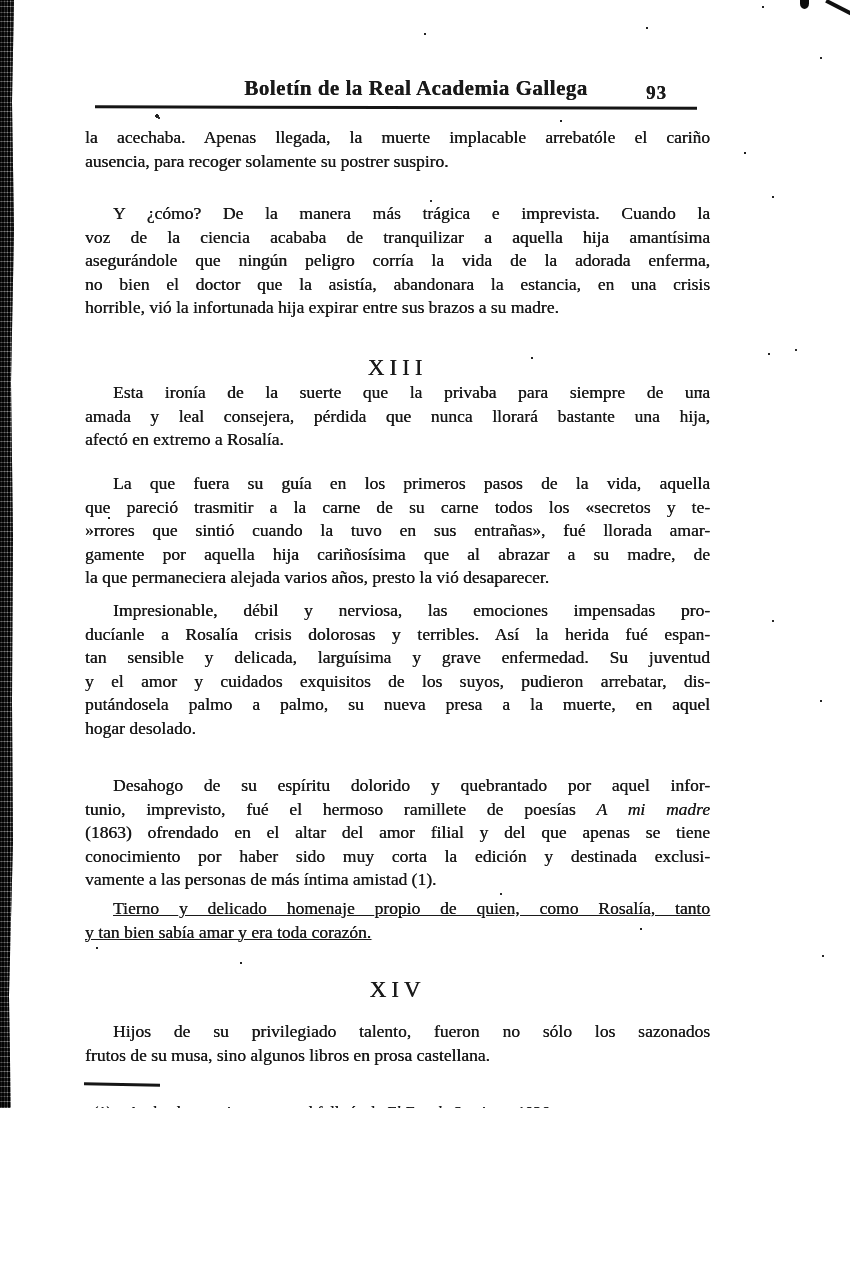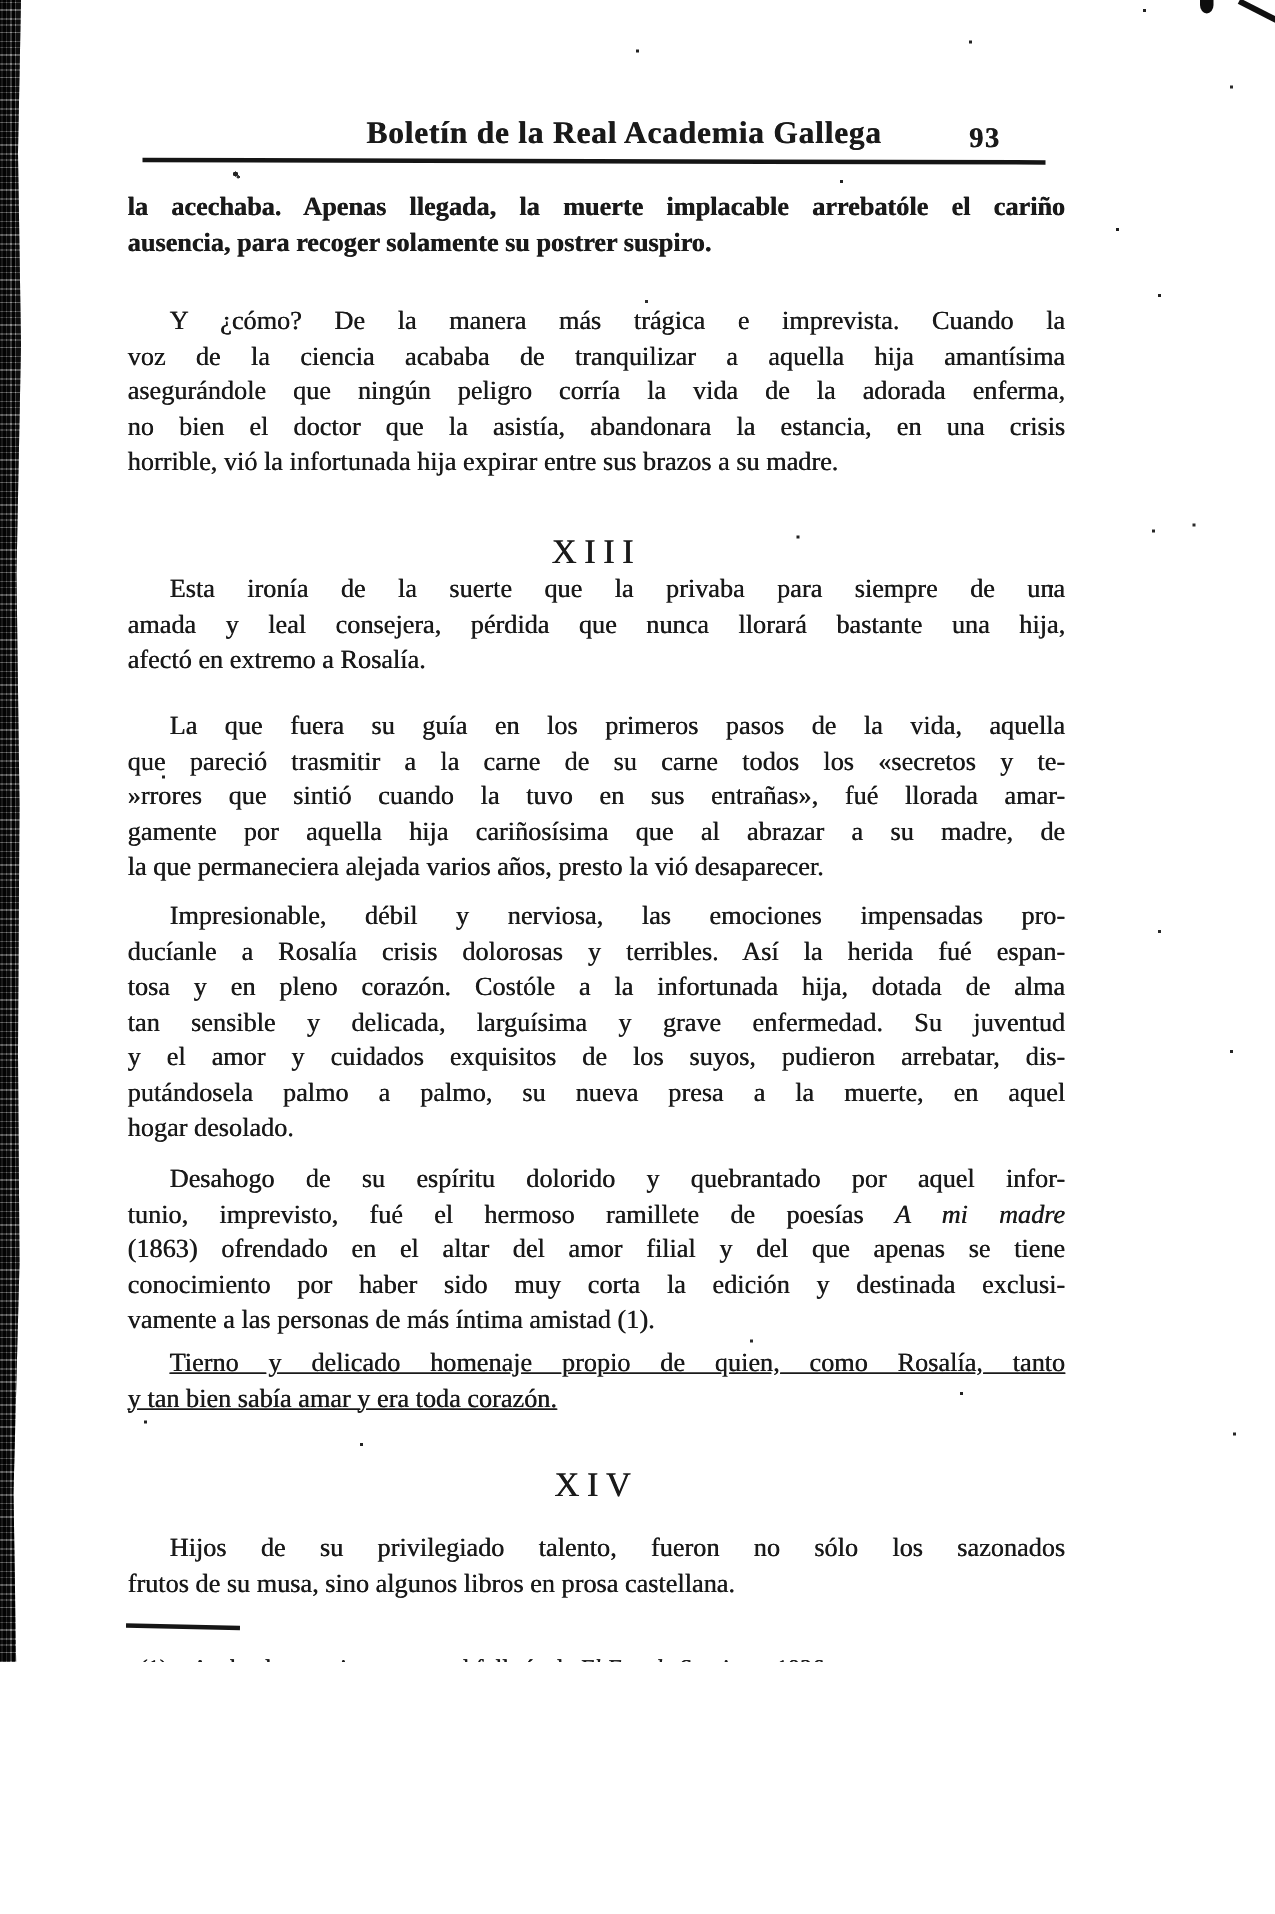--- a/index.html
+++ b/index.html
@@ -104,21 +104,21 @@
   <div class="binding"></div>
 
   <header>
     <div class="htitle">Boletín de la Real Academia Gallega</div>
     <div class="pagenum">93</div>
     <div class="hrule"></div>
     <div class="star-mark"></div>
   </header>
 
   <main class="content" id="content-root">
-      <div class="para" style="top: 126px; font-weight: bold;">
+      <div class="para" style="top: 126px;">
         <div class="line">la acechaba. Apenas llegada, la muerte implacable arrebatóle el cariño</div>
         <div class="line last">ausencia, para recoger solamente su postrer suspiro.</div>
       </div>
       <div class="para" style="top: 202px;">
         <div class="line indent">Y ¿cómo? De la manera más trágica e imprevista. Cuando la</div>
         <div class="line">voz de la ciencia acababa de tranquilizar a aquella hija amantísima</div>
         <div class="line">asegurándole que ningún peligro corría la vida de la adorada enferma,</div>
         <div class="line">no bien el doctor que la asistía, abandonara la estancia, en una crisis</div>
         <div class="line last">horrible, vió la infortunada hija expirar entre sus brazos a su madre.</div>
       </div>
@@ -131,21 +131,20 @@
       <div class="para" style="top: 472px;">
         <div class="line indent">La que fuera su guía en los primeros pasos de la vida, aquella</div>
         <div class="line">que pareció trasmitir a la carne de su carne todos los «secretos y te-</div>
         <div class="line">»rrores que sintió cuando la tuvo en sus entrañas», fué llorada amar-</div>
         <div class="line">gamente por aquella hija cariñosísima que al abrazar a su madre, de</div>
         <div class="line last">la que permaneciera alejada varios años, presto la vió desaparecer.</div>
       </div>
       <div class="para" style="top: 599px;">
         <div class="line indent">Impresionable, débil y nerviosa, las emociones impensadas pro-</div>
         <div class="line">ducíanle a Rosalía crisis dolorosas y terribles. Así la herida fué espan-</div>
-        <div class="line">tosa y en pleno corazón. Costóle a la infortunada hija, dotada de alma</div>
         <div class="line">tan sensible y delicada, larguísima y grave enfermedad. Su juventud</div>
         <div class="line">y el amor y cuidados exquisitos de los suyos, pudieron arrebatar, dis-</div>
         <div class="line">putándosela palmo a palmo, su nueva presa a la muerte, en aquel</div>
         <div class="line last">hogar desolado.</div>
       </div>
       <div class="para" style="top: 774px;">
         <div class="line indent">Desahogo de su espíritu dolorido y quebrantado por aquel infor-</div>
         <div class="line"><span>tunio, imprevisto, fué el hermoso ramillete de poesías </span><span class="it">A mi madre</span></div>
         <div class="line">(1863) ofrendado en el altar del amor filial y del que apenas se tiene</div>
         <div class="line">conocimiento por haber sido muy corta la edición y destinada exclusi-</div>

